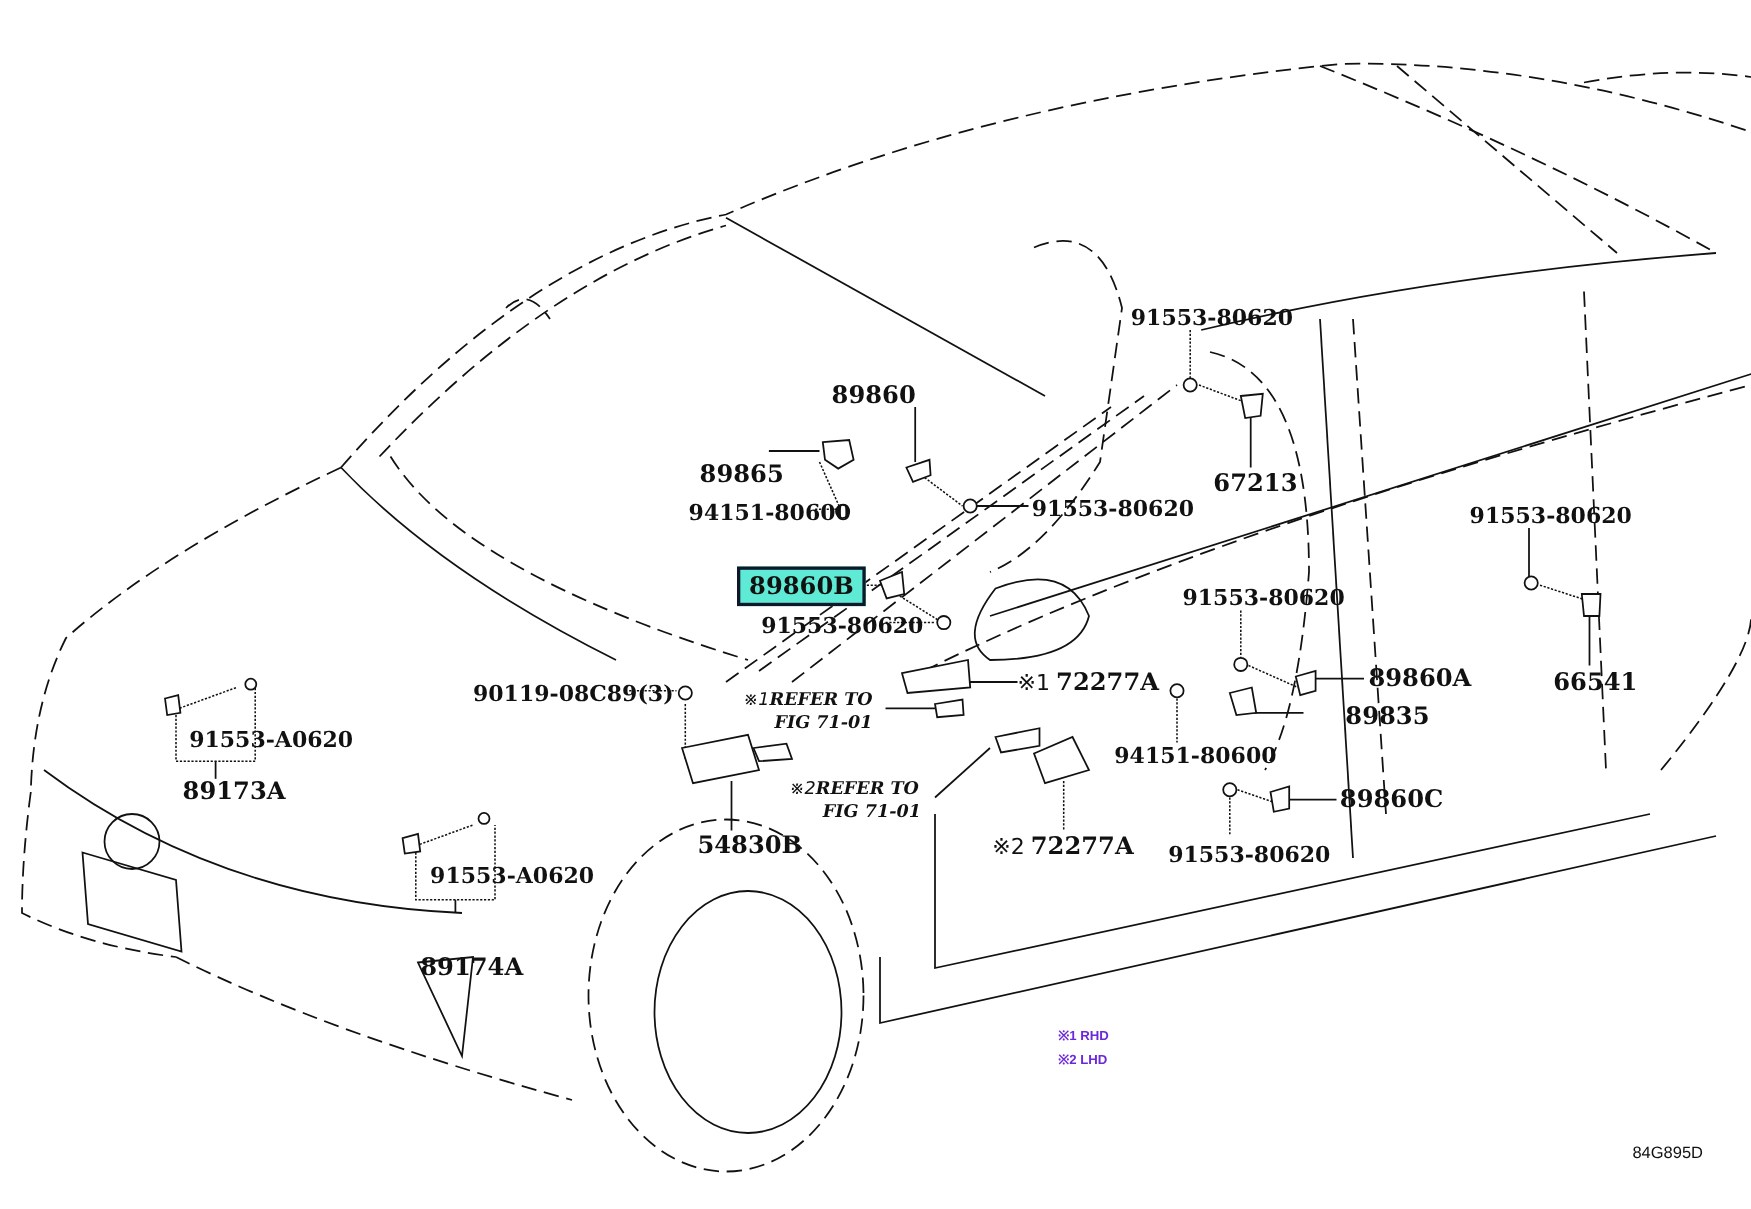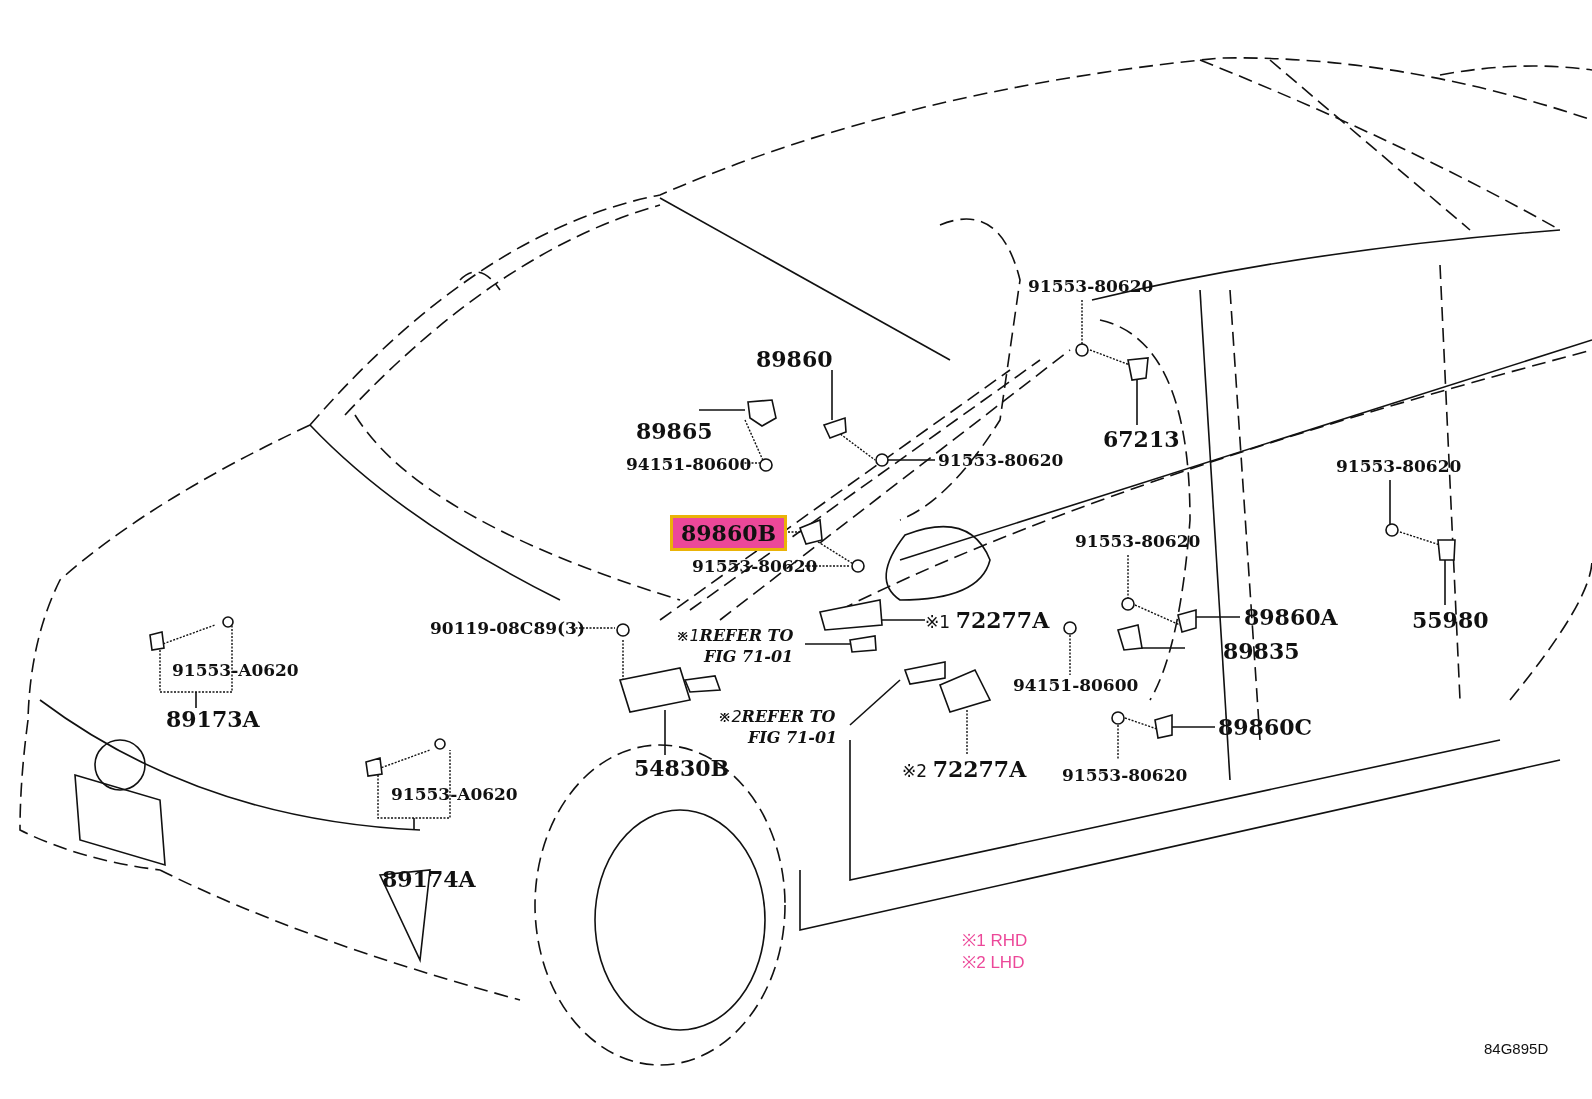--- a/index.html
+++ b/index.html
@@ -1,23 +1,23 @@
 <!DOCTYPE html>
 <html><head>
 <meta charset="utf-8">
 <style>
   html,body{margin:0;padding:0;background:#fff;}
   #stage{position:relative;width:1592px;height:1099px;overflow:hidden;background:#fff;}
   svg.art{position:absolute;left:0;top:0;width:1592px;height:1099px;}
   .lbl{position:absolute;font-family:"DejaVu Serif","Liberation Serif",serif;font-weight:bold;color:#111;white-space:nowrap;line-height:1;}
   .big{font-size:22px;}
-  .sm{font-size:17px;}
+  .sm{font-size:20px;}
   .ref{font-size:16px;line-height:21px;font-style:italic;}
-  .hl{border:3px solid #eab308;padding:4px 8px;background:#ec4899;}
-  .note{position:absolute;font-family:"Liberation Sans",sans-serif;font-size:17px;color:#ec4899;line-height:22px;white-space:nowrap;}
+  .hl{border:3px solid #0f172a;padding:4px 8px;background:#5eead4;}
+  .note{position:absolute;font-family:"Liberation Sans",sans-serif;font-size:12px;color:#6d28d9;line-height:22px;white-space:nowrap;font-weight:bold;}
   .code{position:absolute;font-family:"Liberation Sans",sans-serif;font-size:15px;color:#111;white-space:nowrap;margin-left:24px;}
   .d{fill:none;stroke:#111;stroke-width:1.6;stroke-dasharray:14 7;}
   .s{fill:none;stroke:#111;stroke-width:1.6;}
   .ld{fill:none;stroke:#111;stroke-width:1.4;stroke-dasharray:2 1.5;}
   .ls{fill:none;stroke:#111;stroke-width:1.6;}
   .part{fill:#fff;stroke:#111;stroke-width:1.6;}
 </style>
 </head>
 <body>
 
@@ -135,21 +135,21 @@
 
   <div class="lbl big" style="left:756px;top:348px;">89860</div>
   <div class="lbl big" style="left:636px;top:400px;margin-top:20px;">89865</div>
   <div class="lbl sm" style="left:626px;top:456px;">94151-80600</div>
   <div class="lbl sm" style="left:938px;top:452px;">91553-80620</div>
   <div class="lbl big hl" style="left:670px;top:515px;">89860B</div>
   <div class="lbl sm" style="left:692px;top:558px;">91553-80620</div>
   <div class="lbl sm" style="left:1028px;top:278px;">91553-80620</div>
   <div class="lbl big" style="left:1103px;top:428px;">67213</div>
   <div class="lbl sm" style="left:1336px;top:458px;">91553-80620</div>
-  <div class="lbl big" style="left:1412px;top:609px;">55980</div>
+  <div class="lbl big" style="left:1412px;top:609px;">66541</div>
   <div class="lbl sm" style="left:1075px;top:533px;">91553-80620</div>
   <div class="lbl big" style="left:1244px;top:606px;">89860A</div>
   <div class="lbl big" style="left:1187px;top:640px;margin-left:36px;">89835</div>
   <div class="lbl sm" style="left:1013px;top:677px;">94151-80600</div>
   <div class="lbl big" style="left:1218px;top:716px;">89860C</div>
   <div class="lbl sm" style="left:1062px;top:767px;">91553-80620</div>
 
   <div class="lbl" style="left:925px;top:609px;">
     <span class="sm" style="font-weight:normal;font-family:'DejaVu Sans',sans-serif;">※1</span>
     <span class="big">72277A</span>

